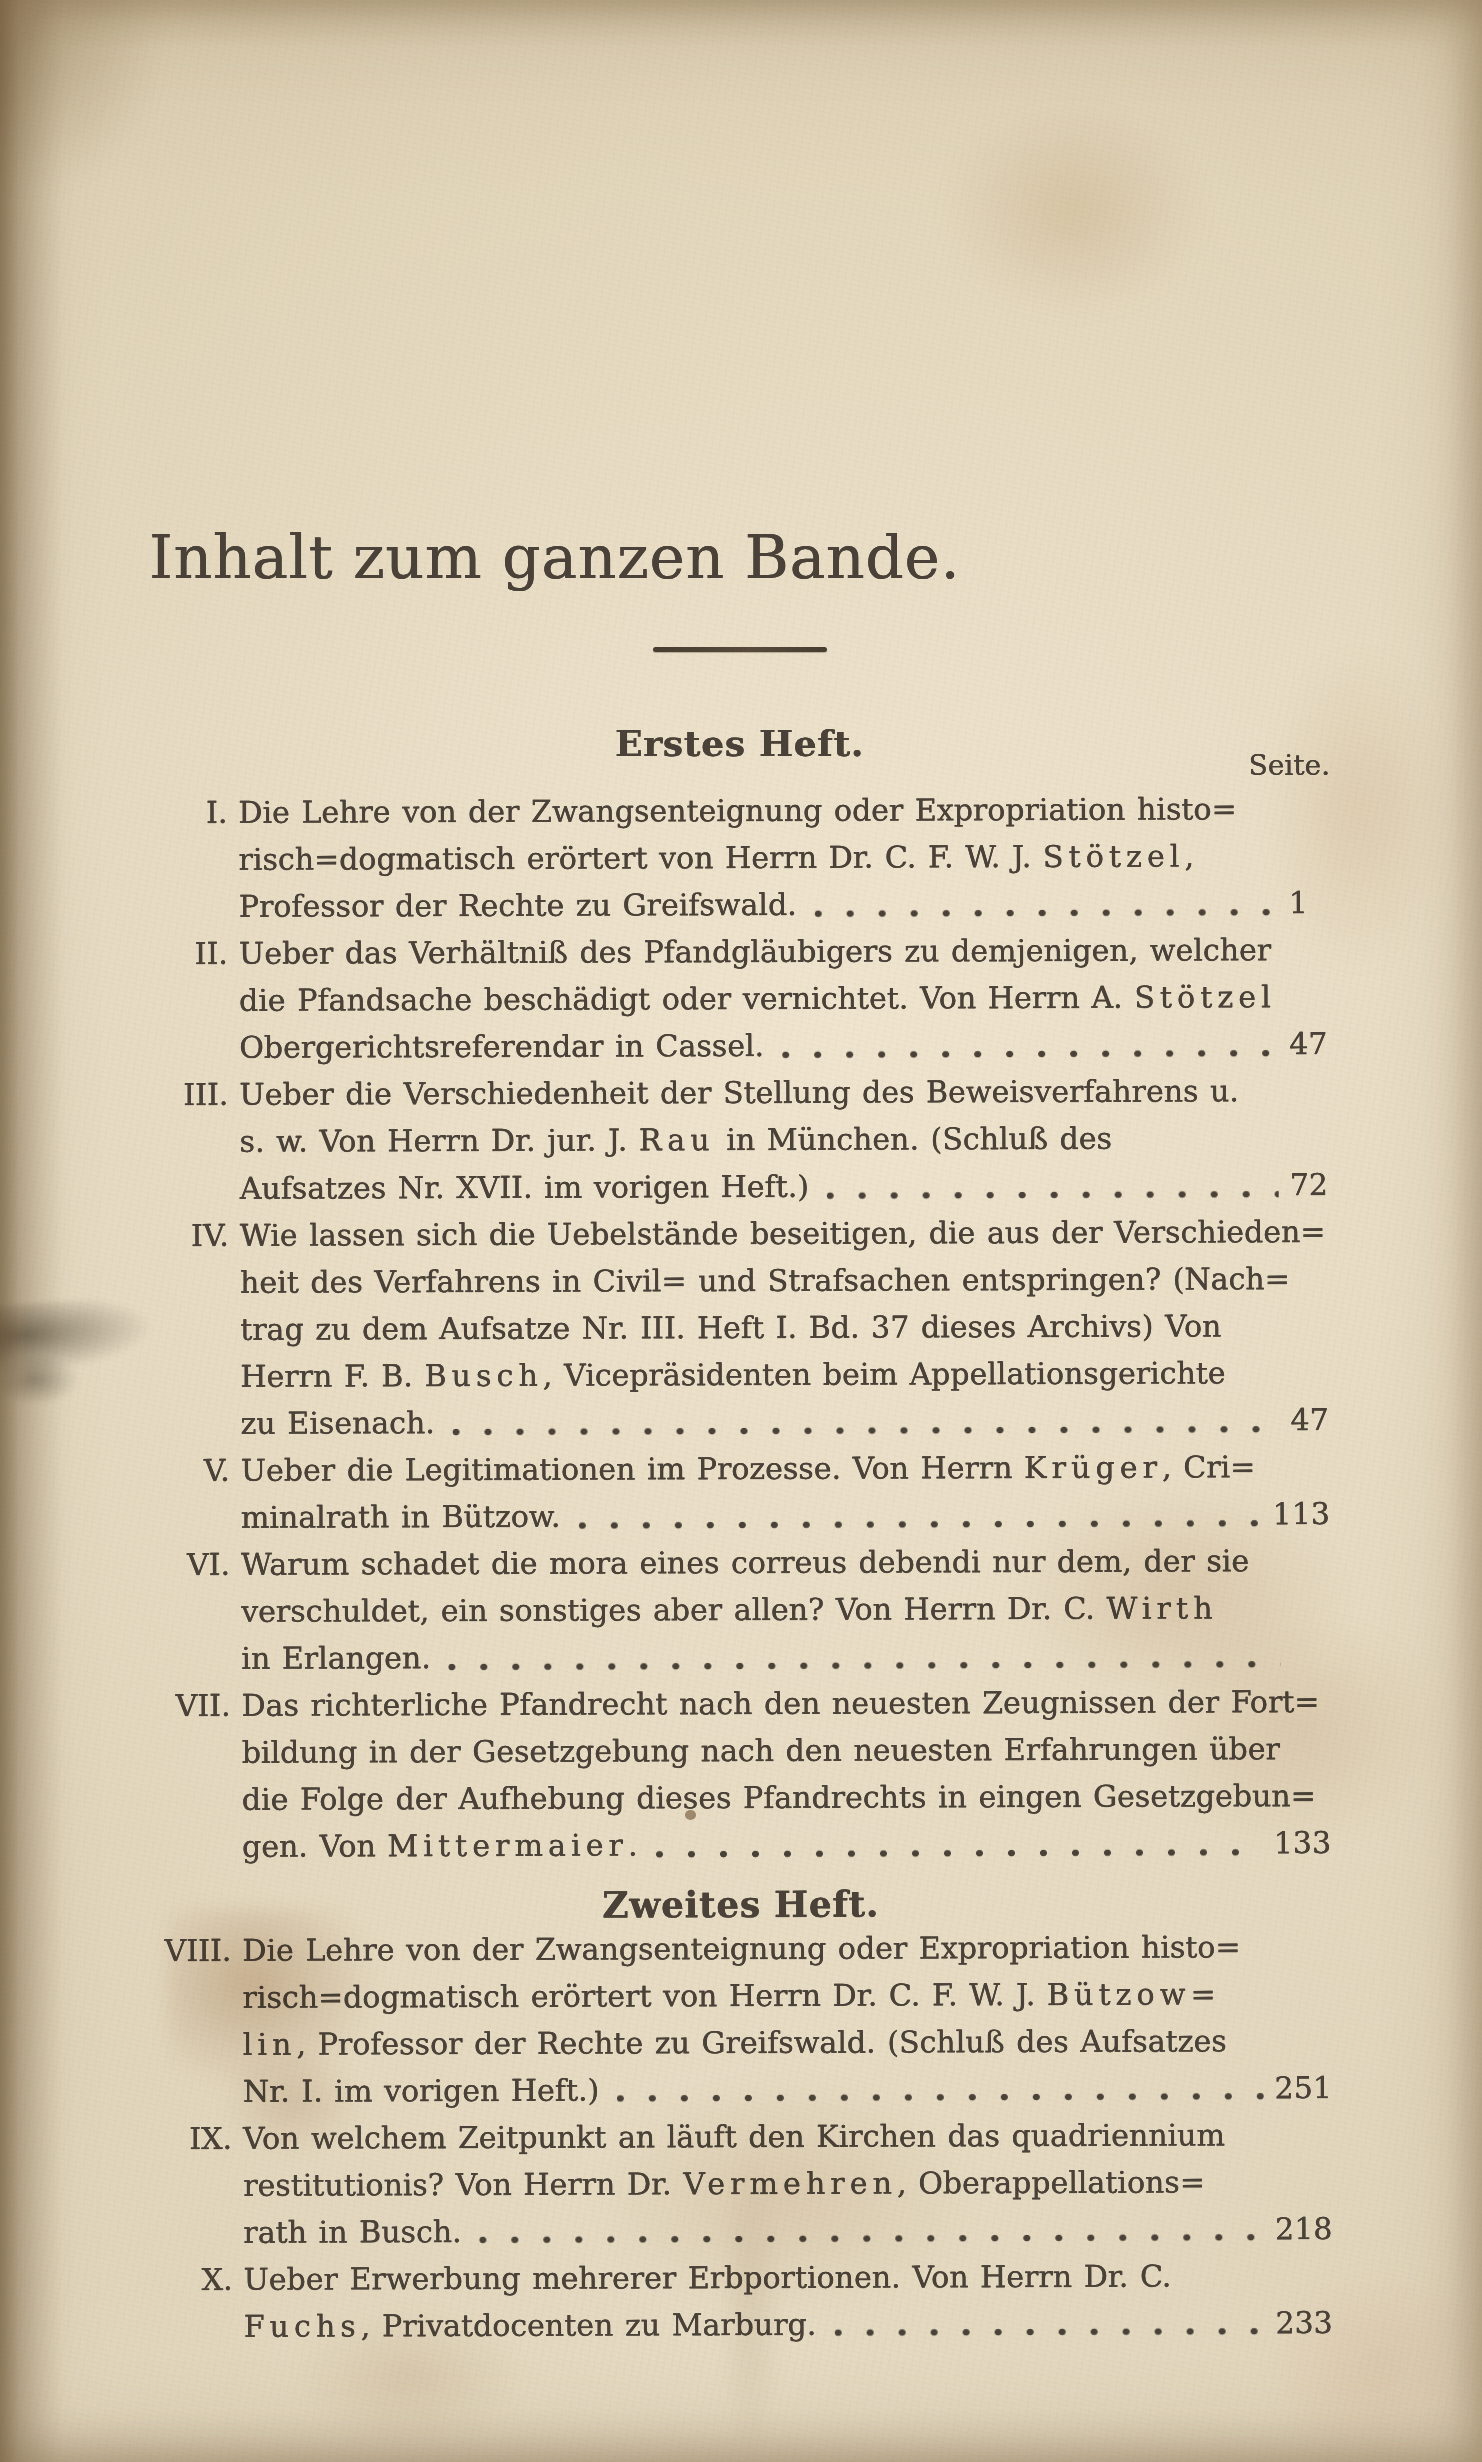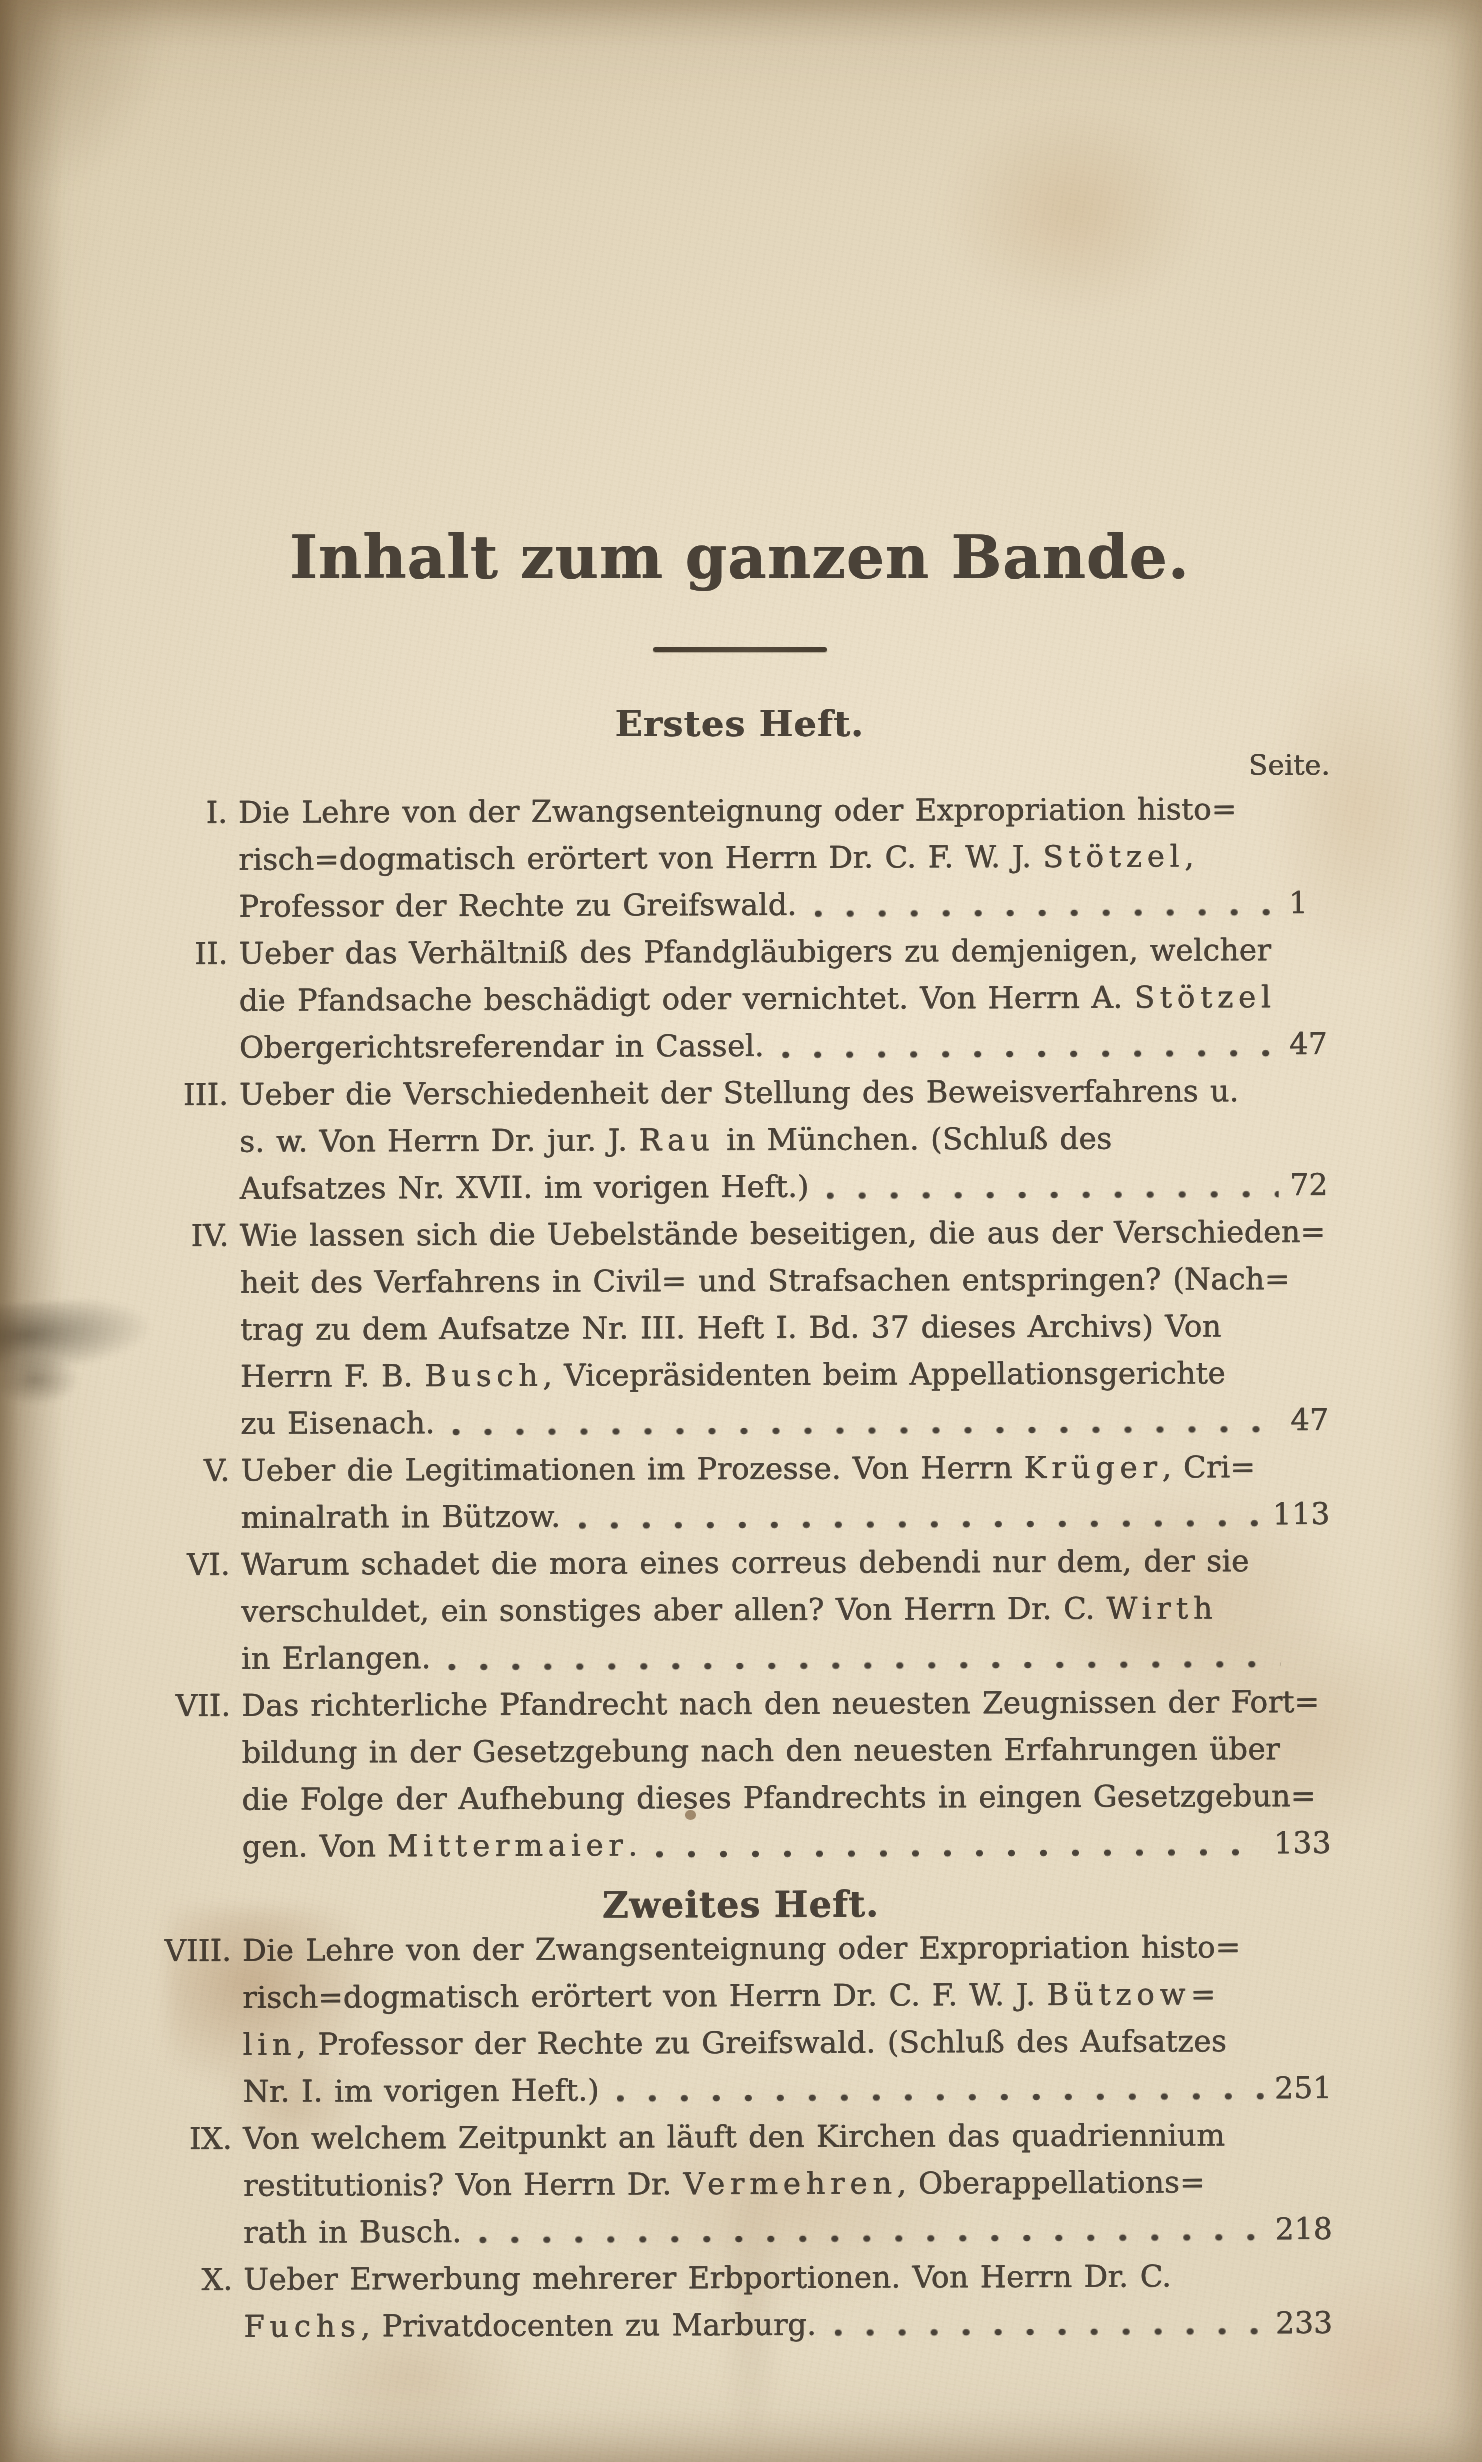--- a/index.html
+++ b/index.html
@@ -35,29 +35,29 @@
       inset -18px 0 42px rgba(120,95,60,.16),
       inset 0 -18px 38px rgba(120,95,60,.14),
       inset 0 15.3px 33px rgba(128,100,64,.14);
   }
   .stain{position:absolute;pointer-events:none;mix-blend-mode:multiply;z-index:5;}
 
   .ink{color:#4a4238;text-shadow:0.3px 0 0 currentColor, 0 0.3px 0.4px rgba(74,66,56,.55);}
 
   .title{
     position:absolute;left:149px;top:527px;width:1181px;
-    text-align:center;font-size:60px;font-weight:bold;letter-spacing:0.7px;line-height:1;
+    text-align:left;font-size:60px;font-weight:normal;letter-spacing:0.7px;line-height:1;
   }
   .rule{
     position:absolute;left:653px;top:647px;width:174px;height:4.9px;border-radius:2.8px;
     background:linear-gradient(90deg,#473d30 0%, #554a3c 55%, #473d30 100%);
     box-shadow:0 0.7px 0.7px rgba(70,60,45,.4);
   }
   .heft{
-    font-size:36px;font-weight:bold;letter-spacing:0.7px;line-height:1;text-align:center;
+    font-size:36px;font-weight:bold;letter-spacing:0.7px;line-height:1;text-align:center;margin-top:20px;
   }
   .heft-abs{position:absolute;left:149px;top:705px;width:1181px;}
   .heft-flow{height:60px;margin-top:-3.5px;display:flex;align-items:center;justify-content:center;width:100%;}
   .seite{
     position:absolute;left:149px;top:752px;width:1181px;text-align:right;
     font-size:28px;line-height:1;
   }
   .toc{
     position:absolute;left:149px;top:796px;width:1181px;
     font-size:30px;line-height:1;transform:rotate(-0.2deg);

